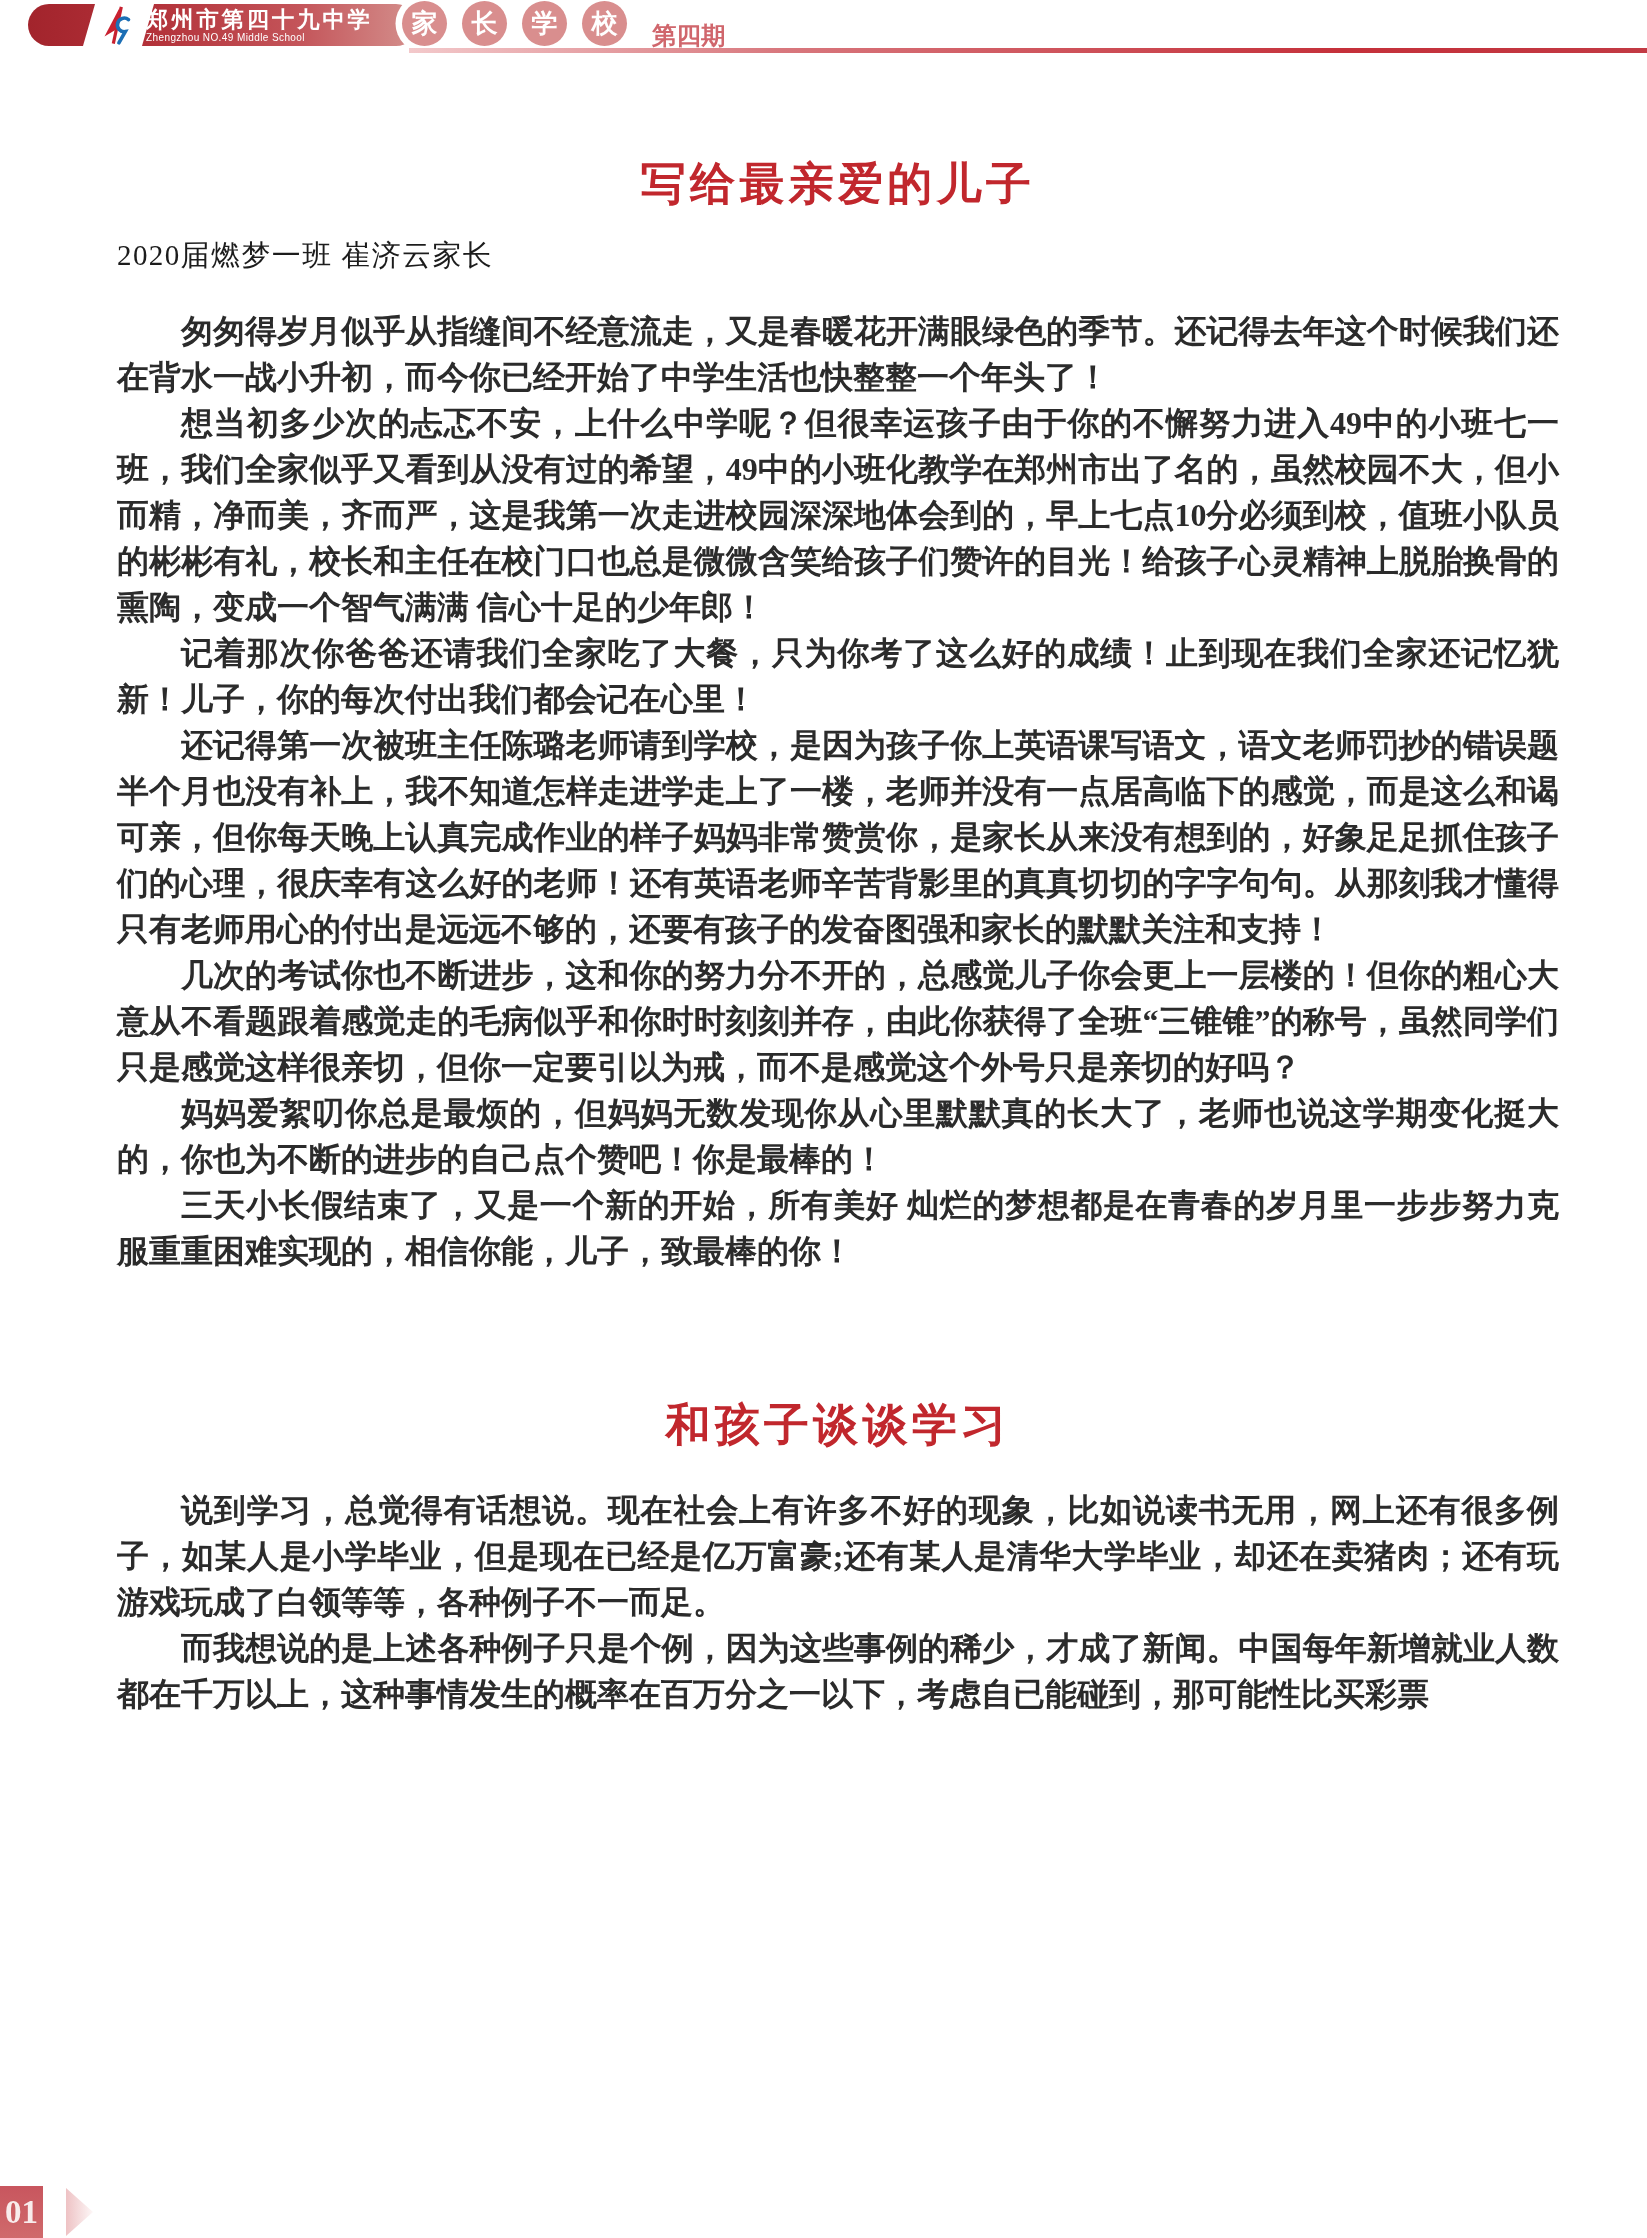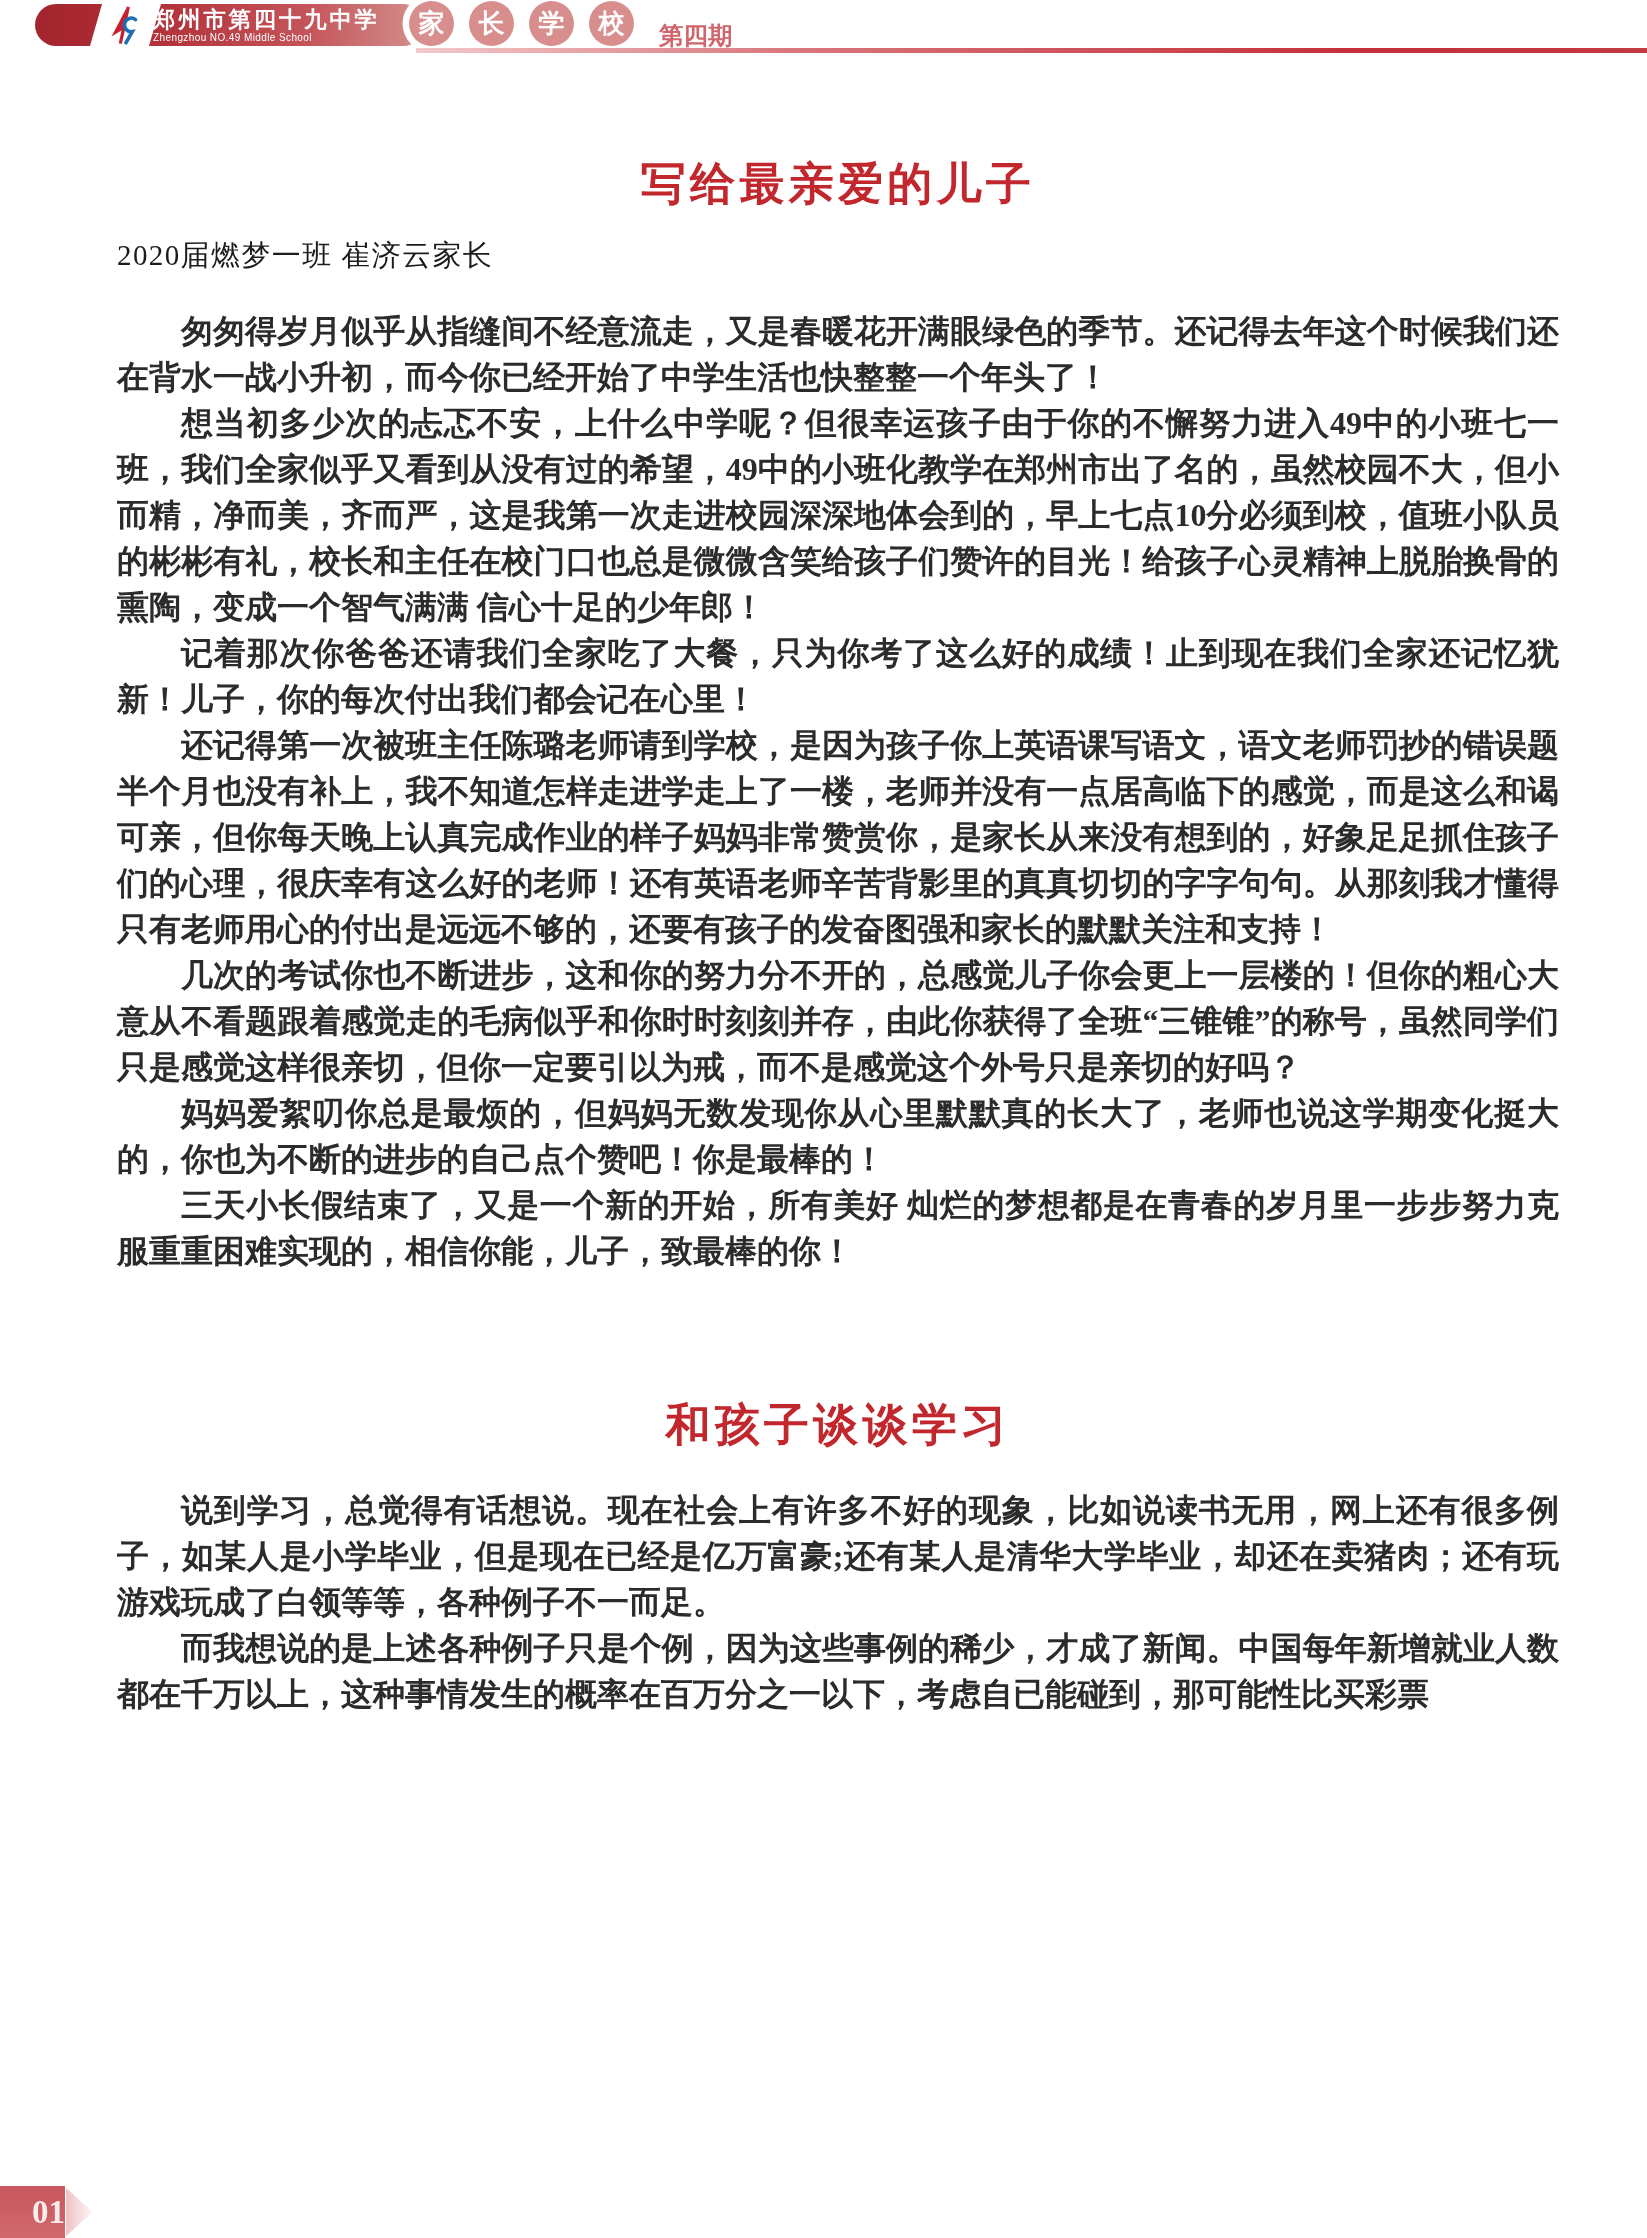--- a/index.html
+++ b/index.html
@@ -6,21 +6,21 @@
   .page{
     position:relative;
     width:1648px;
     height:2239px;
     background:#ffffff;
     overflow:hidden;
     font-family:"Liberation Serif", serif;
   }
 
   
-  .masthead{position:absolute;top:0;left:15px;width:1552px;height:58px;padding-left:12px;}
+  .masthead{position:absolute;top:0;left:8px;width:1552px;height:58px;padding-left:12px;}
   .banner{
     position:absolute;left:20px;top:4.3px;width:389px;height:42px;
     border-radius:21px;
     background:linear-gradient(90deg,#a2242c 0%,#b23038 30%,#c4555a 70%,#d4908d 100%);
   }
   .logo-slash{
     position:absolute;left:61px;top:0;width:59px;height:42px;
     background:#ffffff;transform:skewX(-16deg);
   }
   .logo-mark{position:absolute;left:62px;top:1.4px;width:53px;height:40px;}
@@ -54,24 +54,24 @@
   .byline{
     margin:21.6px 0 0 0;text-align:left;
     font-size:29px;color:#1c1c1c;letter-spacing:1.4px;
   }
   .article-body{margin-top:32px;font-size:32px;line-height:46px;color:#2b2b2b;text-align:justify;}
   .article-body p{margin:0;text-indent:2em;font-weight:bold;}
   .article+.article{margin-top:121px;}
 
   
   .page-num{
-    position:absolute;left:0;bottom:0;width:65px;height:53px;
+    position:absolute;left:0;bottom:0;width:43px;height:53px;
     background:linear-gradient(180deg,#c8565e 0%,#d06a6c 100%);
     color:#f8ecec;font-family:"Liberation Serif",serif;
-    font-weight:bold;font-size:33px;line-height:53px;text-align:right;
+    font-weight:bold;font-size:33px;line-height:53px;text-align:center;
   }
   .footer-triangle{
     position:absolute;left:66px;bottom:2.9px;width:27px;height:48px;
     background:linear-gradient(90deg,#eec2c4 0%,#fdf7f7 100%);
     clip-path:polygon(0 0,100% 50%,0 100%);
   }
 </style>
 </head>
 <body>
 

